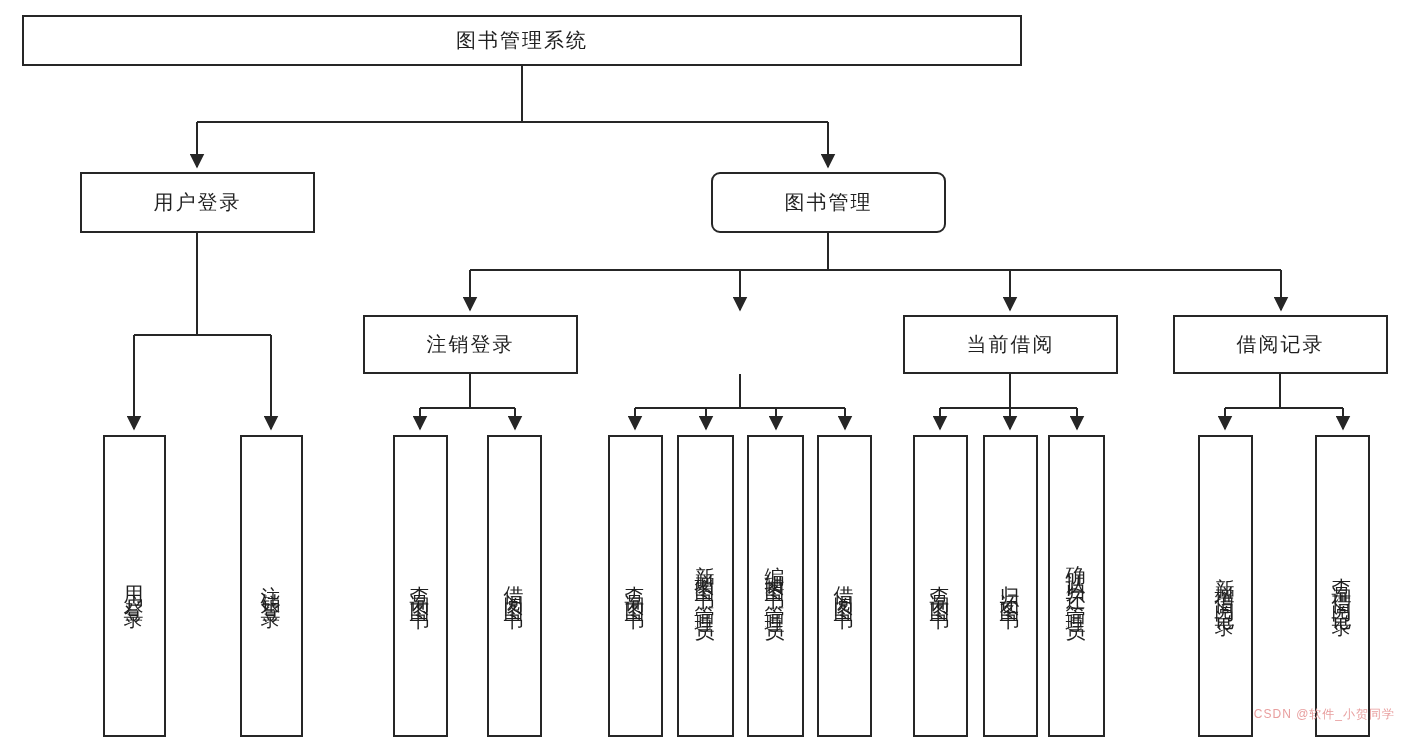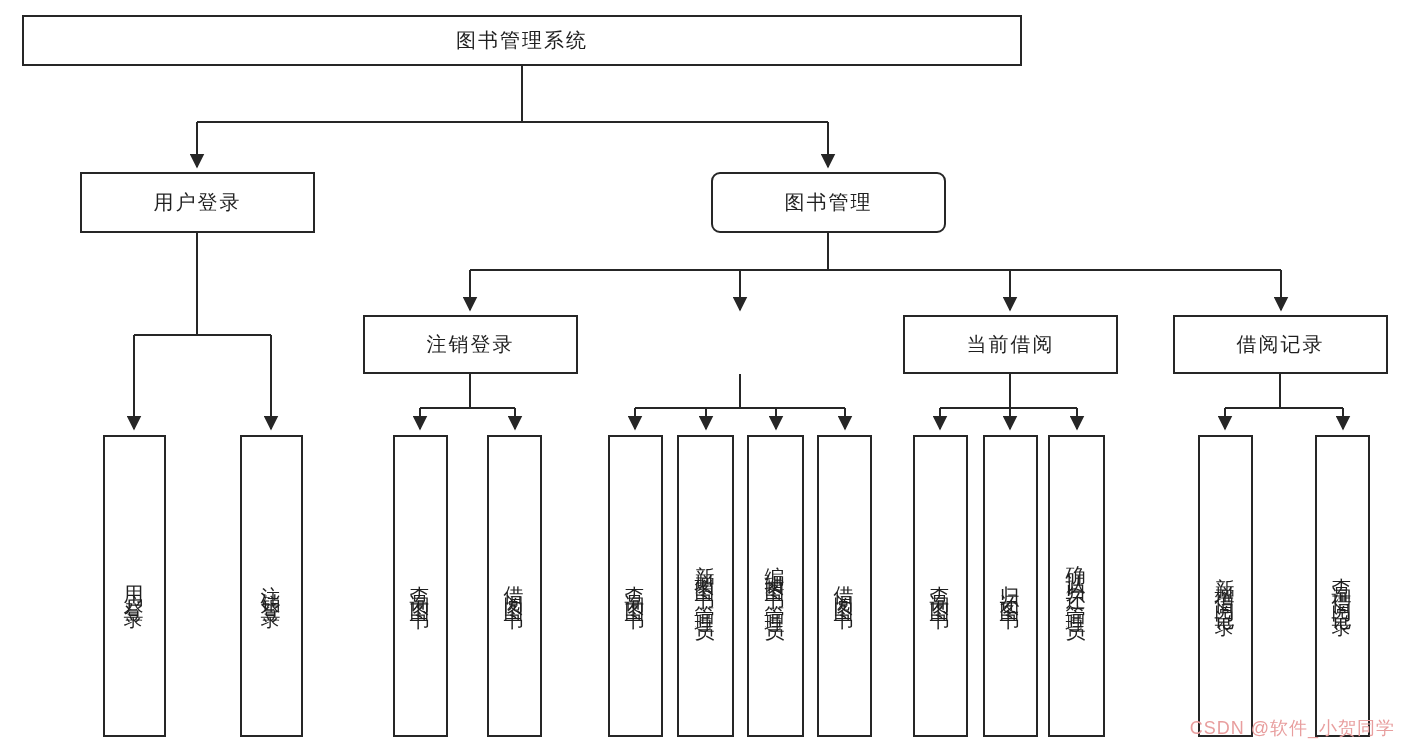--- a/index.html
+++ b/index.html
@@ -48,22 +48,22 @@
   .leaf {
     writing-mode: vertical-rl;
     text-orientation: mixed;
     letter-spacing: 8px;
     font-size: 20px;
     white-space: normal;
   }
   .watermark {
     position: absolute;
     right: 10px;
-    bottom: 7px;
-    font-size: 18px;
+    bottom: 24px;
+    font-size: 12px;
     letter-spacing: 1px;
     color: var(--wm, #e89e9e);
   }
 </style>
 </head>
 <body>
 
 <div class="stage" style="--line: #262626; --wm: #e89e9e;">
 
   <svg class="connectors" width="1405" height="747" viewBox="0 0 1405 747" aria-hidden="true">

